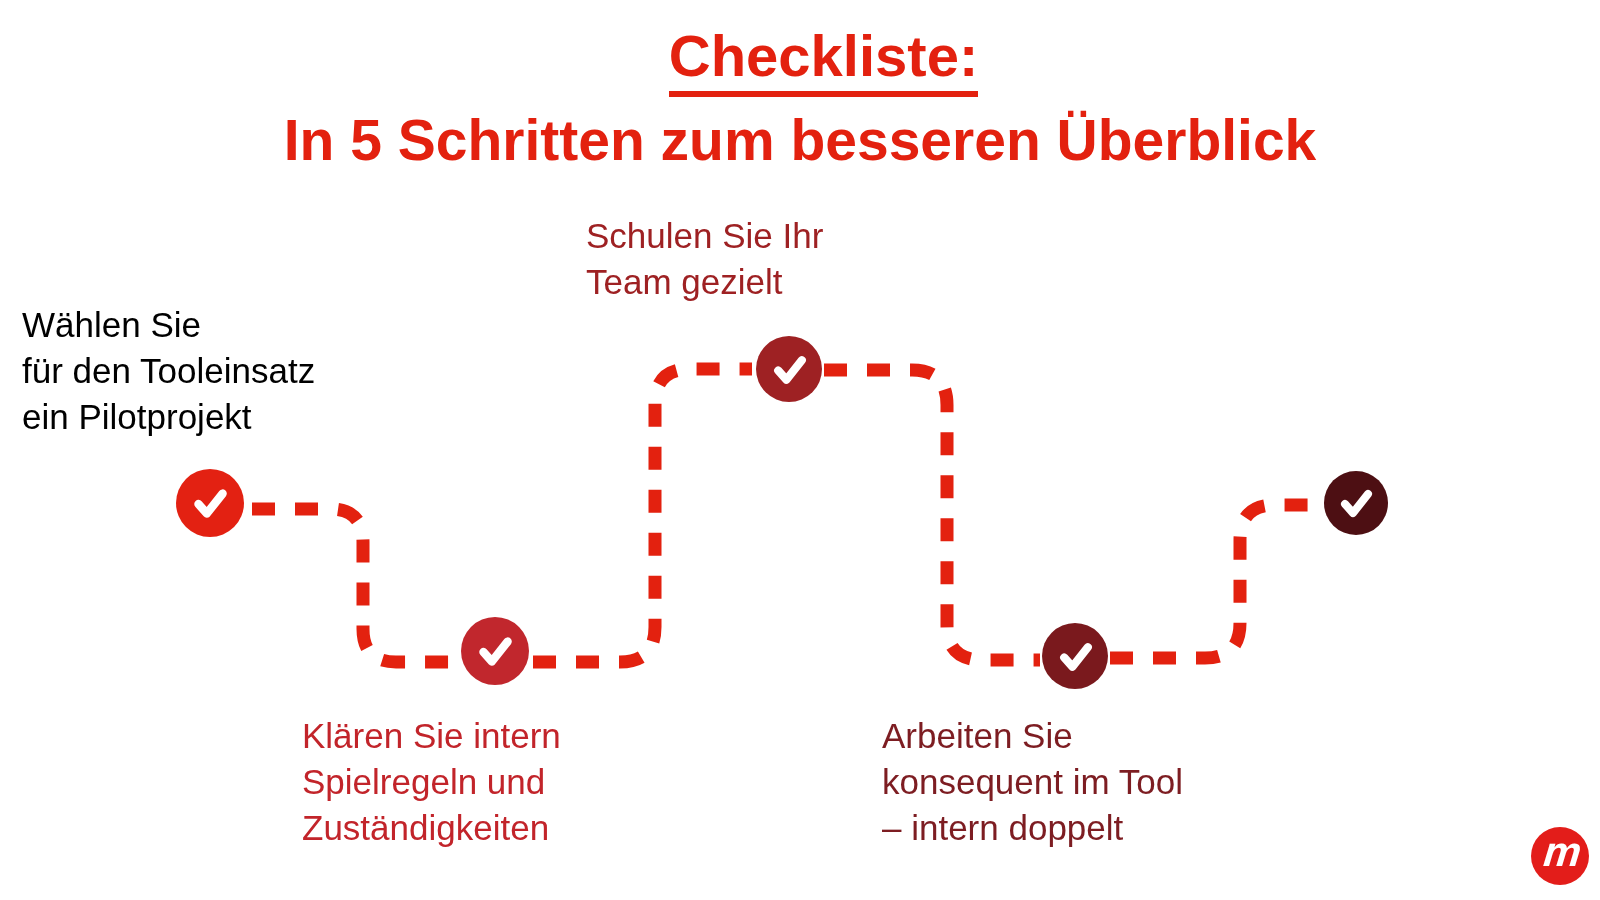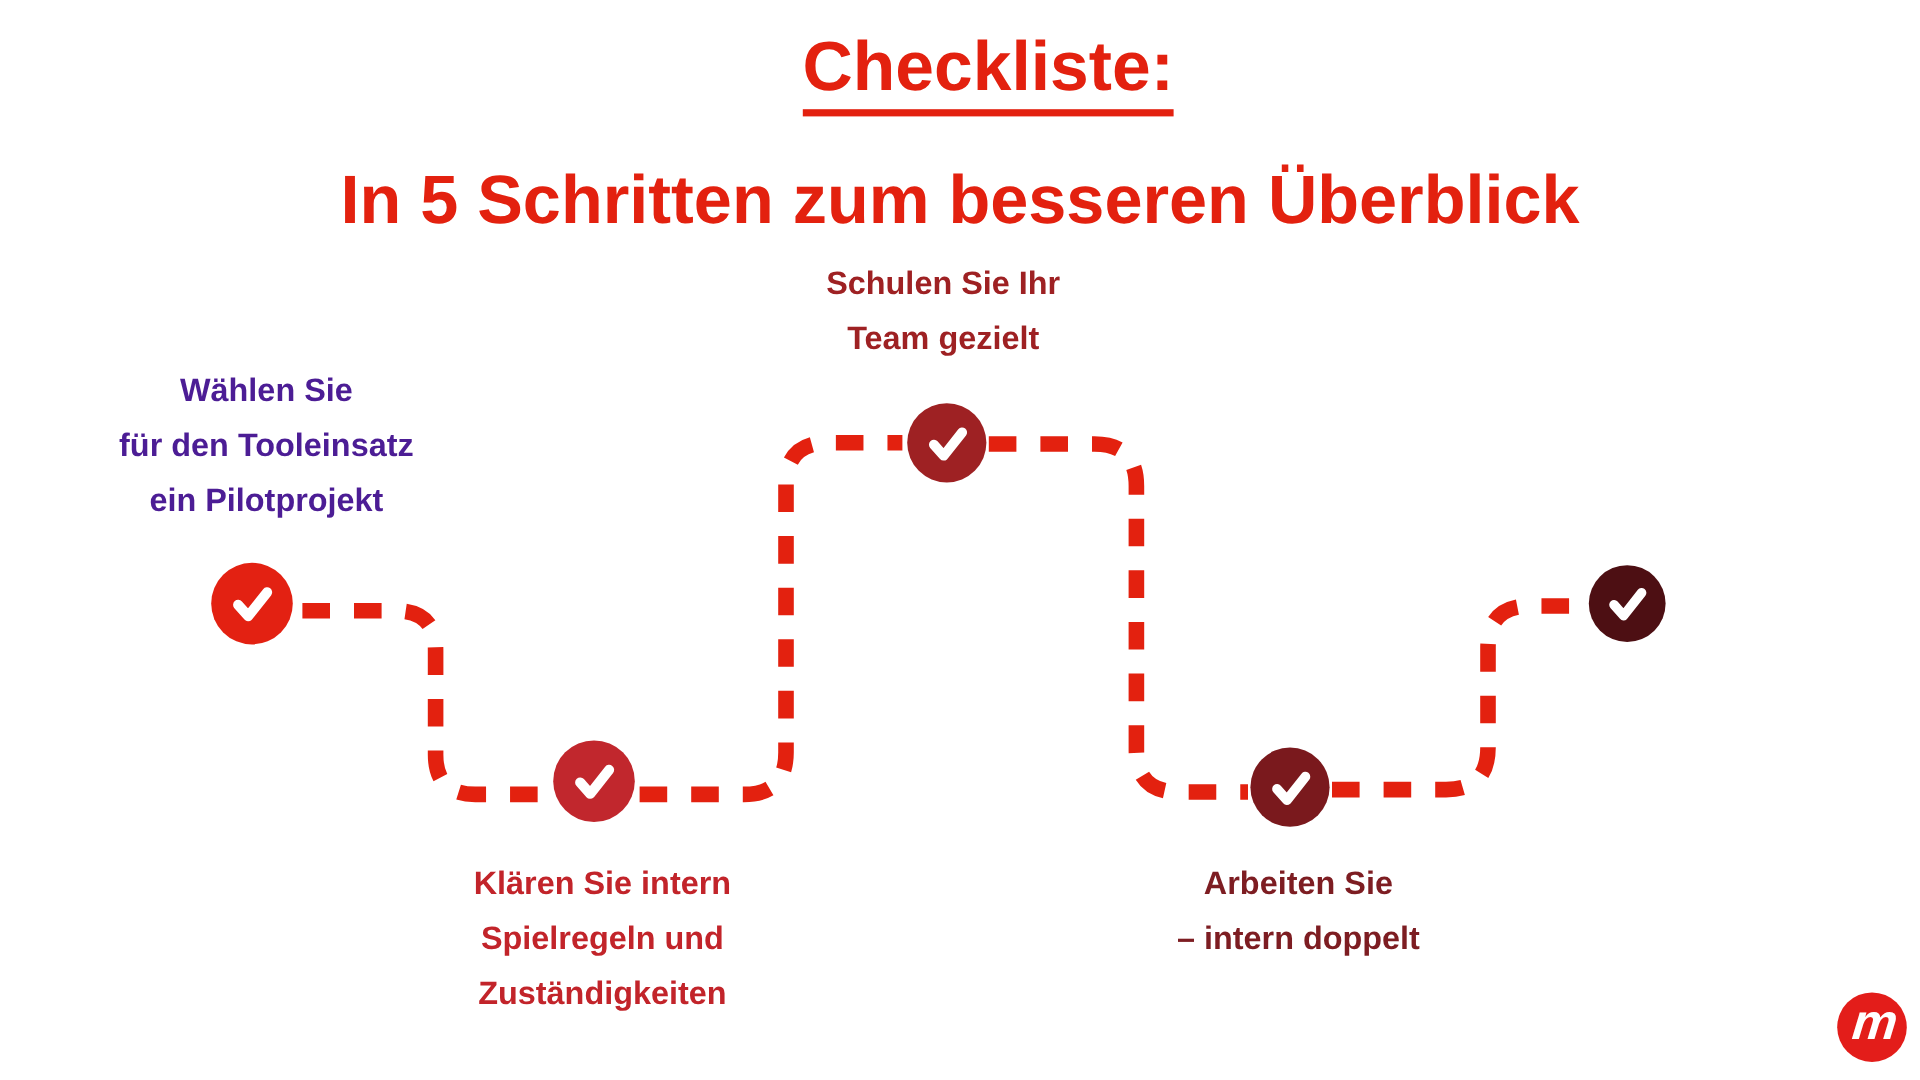--- a/index.html
+++ b/index.html
@@ -27,31 +27,30 @@
     display: inline-block;
     font-size: 58px;
     font-weight: bold;
     line-height: 1.1;
     padding-bottom: 3px;
     border-bottom: 6px solid currentColor;
     letter-spacing: 0px;
     margin-left: 47px;
   }
   .subtitle {
-    margin-top: 39px;
+    margin-top: 12px;
     font-size: 57px;
     font-weight: bold;
     line-height: 1.1;
   }
   .step-label {
     position: absolute;
     width: 400px;
-    text-align: center;
-    font-size: 27px;
-    font-weight: bold;
+    font-size: 35px;
+    font-weight: normal;
     line-height: 46px;
     z-index: 3;
   }
   .path-svg {
     position: absolute;
     left: 0;
     top: 0;
     z-index: 1;
   }
   .check-circle {
@@ -98,21 +97,21 @@
     <div class="subtitle" style="color: rgb(227, 33, 15);">In 5 Schritten zum besseren Überblick</div>
   </div>
 
   <svg class="path-svg" width="1600" height="900" viewBox="0 0 1600 900">
     <path d="M 252 509 L 330 509 Q 363 509 363 542 L 363 629 Q 363 662 396 662 L 458 662" fill="none" stroke-width="13" stroke-dasharray="23 20" style="stroke: rgb(227, 33, 15);"></path>
     <path d="M 533 662 L 620 662 Q 655 662 655 627 L 655 404 Q 655 369 690 369 L 752 369" fill="none" stroke-width="13" stroke-dasharray="23 20" style="stroke: rgb(227, 33, 15);"></path>
     <path d="M 824 370 L 912 370 Q 947 370 947 405 L 947 625 Q 947 660 982 660 L 1040 660" fill="none" stroke-width="13" stroke-dasharray="23 20" style="stroke: rgb(227, 33, 15);"></path>
     <path d="M 1110 658 L 1205 658 Q 1240 658 1240 623 L 1240 540 Q 1240 505 1275 505 L 1322 505" fill="none" stroke-width="13" stroke-dasharray="23 20" style="stroke: rgb(227, 33, 15);"></path>
   </svg>
 
-  <div class="step-label" style="left: 22px; top: 302px; color: #4c1d95;">
+  <div class="step-label" style="left: 22px; top: 302px; color: #000000;">
     <div>Wählen Sie</div>
     <div>für den Tooleinsatz</div>
     <div>ein Pilotprojekt</div>
   </div>
   <div class="check-circle" style="left: 176px; top: 469px; width: 68px; height: 68px; background: rgb(227, 33, 18);">
     <svg width="42" height="42" viewBox="0 0 40 40">
       <path d="M9 21 L17 30 L32 11" fill="none" stroke-width="8" stroke-linecap="round" stroke-linejoin="round" style="stroke: rgb(255, 255, 255);"></path>
     </svg>
   </div>
 
@@ -132,20 +131,21 @@
     <div>Team gezielt</div>
   </div>
   <div class="check-circle" style="left: 756px; top: 336px; width: 66px; height: 66px; background: rgb(158, 33, 35);">
     <svg width="41" height="41" viewBox="0 0 40 40">
       <path d="M9 21 L17 30 L32 11" fill="none" stroke-width="8" stroke-linecap="round" stroke-linejoin="round" style="stroke: rgb(255, 255, 255);"></path>
     </svg>
   </div>
 
   <div class="step-label" style="left: 882px; top: 713px; color: rgb(125, 29, 34);">
     <div>Arbeiten Sie</div>
+    <div>konsequent im Tool</div>
     <div>– intern doppelt</div>
   </div>
   <div class="check-circle" style="left: 1042px; top: 623px; width: 66px; height: 66px; background: rgb(122, 25, 29);">
     <svg width="41" height="41" viewBox="0 0 40 40">
       <path d="M9 21 L17 30 L32 11" fill="none" stroke-width="8" stroke-linecap="round" stroke-linejoin="round" style="stroke: rgb(255, 255, 255);"></path>
     </svg>
   </div>
 
   <div class="check-circle" style="left: 1324px; top: 471px; width: 64px; height: 64px; background: rgb(77, 15, 19);">
     <svg width="40" height="40" viewBox="0 0 40 40">

